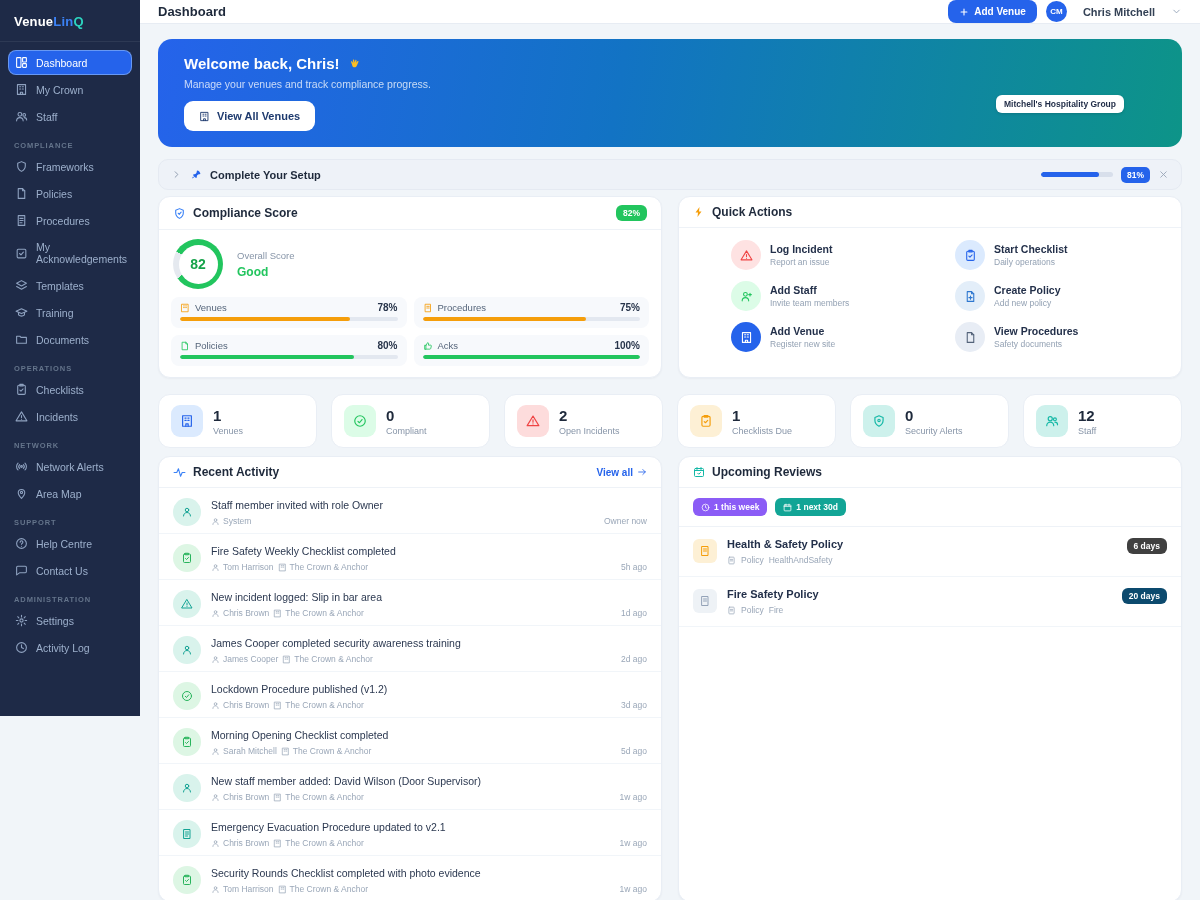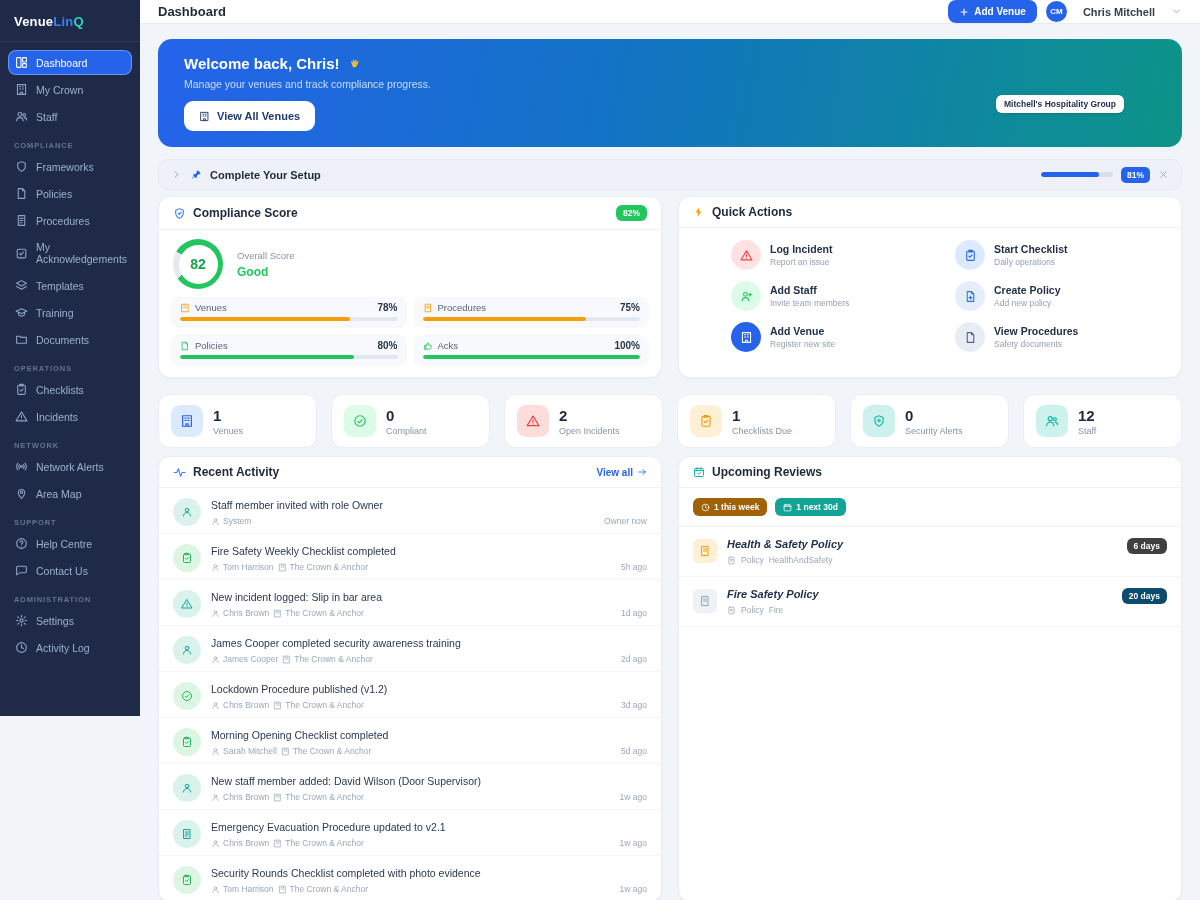--- a/index.html
+++ b/index.html
@@ -124,28 +124,28 @@
   .act-meta { display:flex; align-items:center; gap:4px; font-size:8.5px; color:#9aa7b8; margin-top:5px; }
   .act-meta .ic { font-size:9px; }
   .act-meta .m-seg { display:flex; align-items:center; gap:3px; }
   .act-time { font-size:8.5px; color:#9aa7b8; margin-top:18px; white-space:nowrap; }
 
   
   .head-cal { font-size:12px; color:#14b8a6; }
   .rv-badges { display:flex; gap:8px; padding:10px 14px; border-bottom:1px solid #eef2f7; }
   .rv-badge { display:flex; align-items:center; gap:4px; font-size:8.5px; font-weight:bold; color:#fff; border-radius:6px; padding:4px 8px; }
   .rv-badge .ic { font-size:9px; }
-  .rv-amber { background:#a16207; }
+  .rv-amber { background:#8b5cf6; }
   .rv-teal { background:#12a596; }
   .rv-item { display:flex; align-items:flex-start; gap:10px; padding:11px 14px; border-bottom:1px solid #f1f5f9; cursor:pointer; }
   .rv-ic { width:24px; height:24px; min-width:24px; border-radius:6px; display:grid; place-items:center; font-size:12px; margin-top:1px; }
   .rv-ic.amber { background:#fdf0d5; color:#f59e0b; }
   .rv-ic.gray { background:#eef2f6; color:#94a3b8; }
   .rv-body { flex:1; }
-  .rv-title { font-size:11px; font-weight:bold; color:#23304a;font-style:italic; }
+  .rv-title { font-size:11px; font-weight:bold; color:#23304a; }
   .rv-meta { display:flex; align-items:center; gap:5px; font-size:8.5px; color:#9aa7b8; margin-top:5px; }
   .rv-meta .ic { font-size:9px; }
   .due-badge { font-size:8.5px; font-weight:bold; color:#fff; border-radius:6px; padding:3px 7px; white-space:nowrap; }
   .due-amber { background:#404040; }
   .due-teal { background:#0c4a6e; }
 </style>
 </head>
 <body>
 
 <div class="app">

